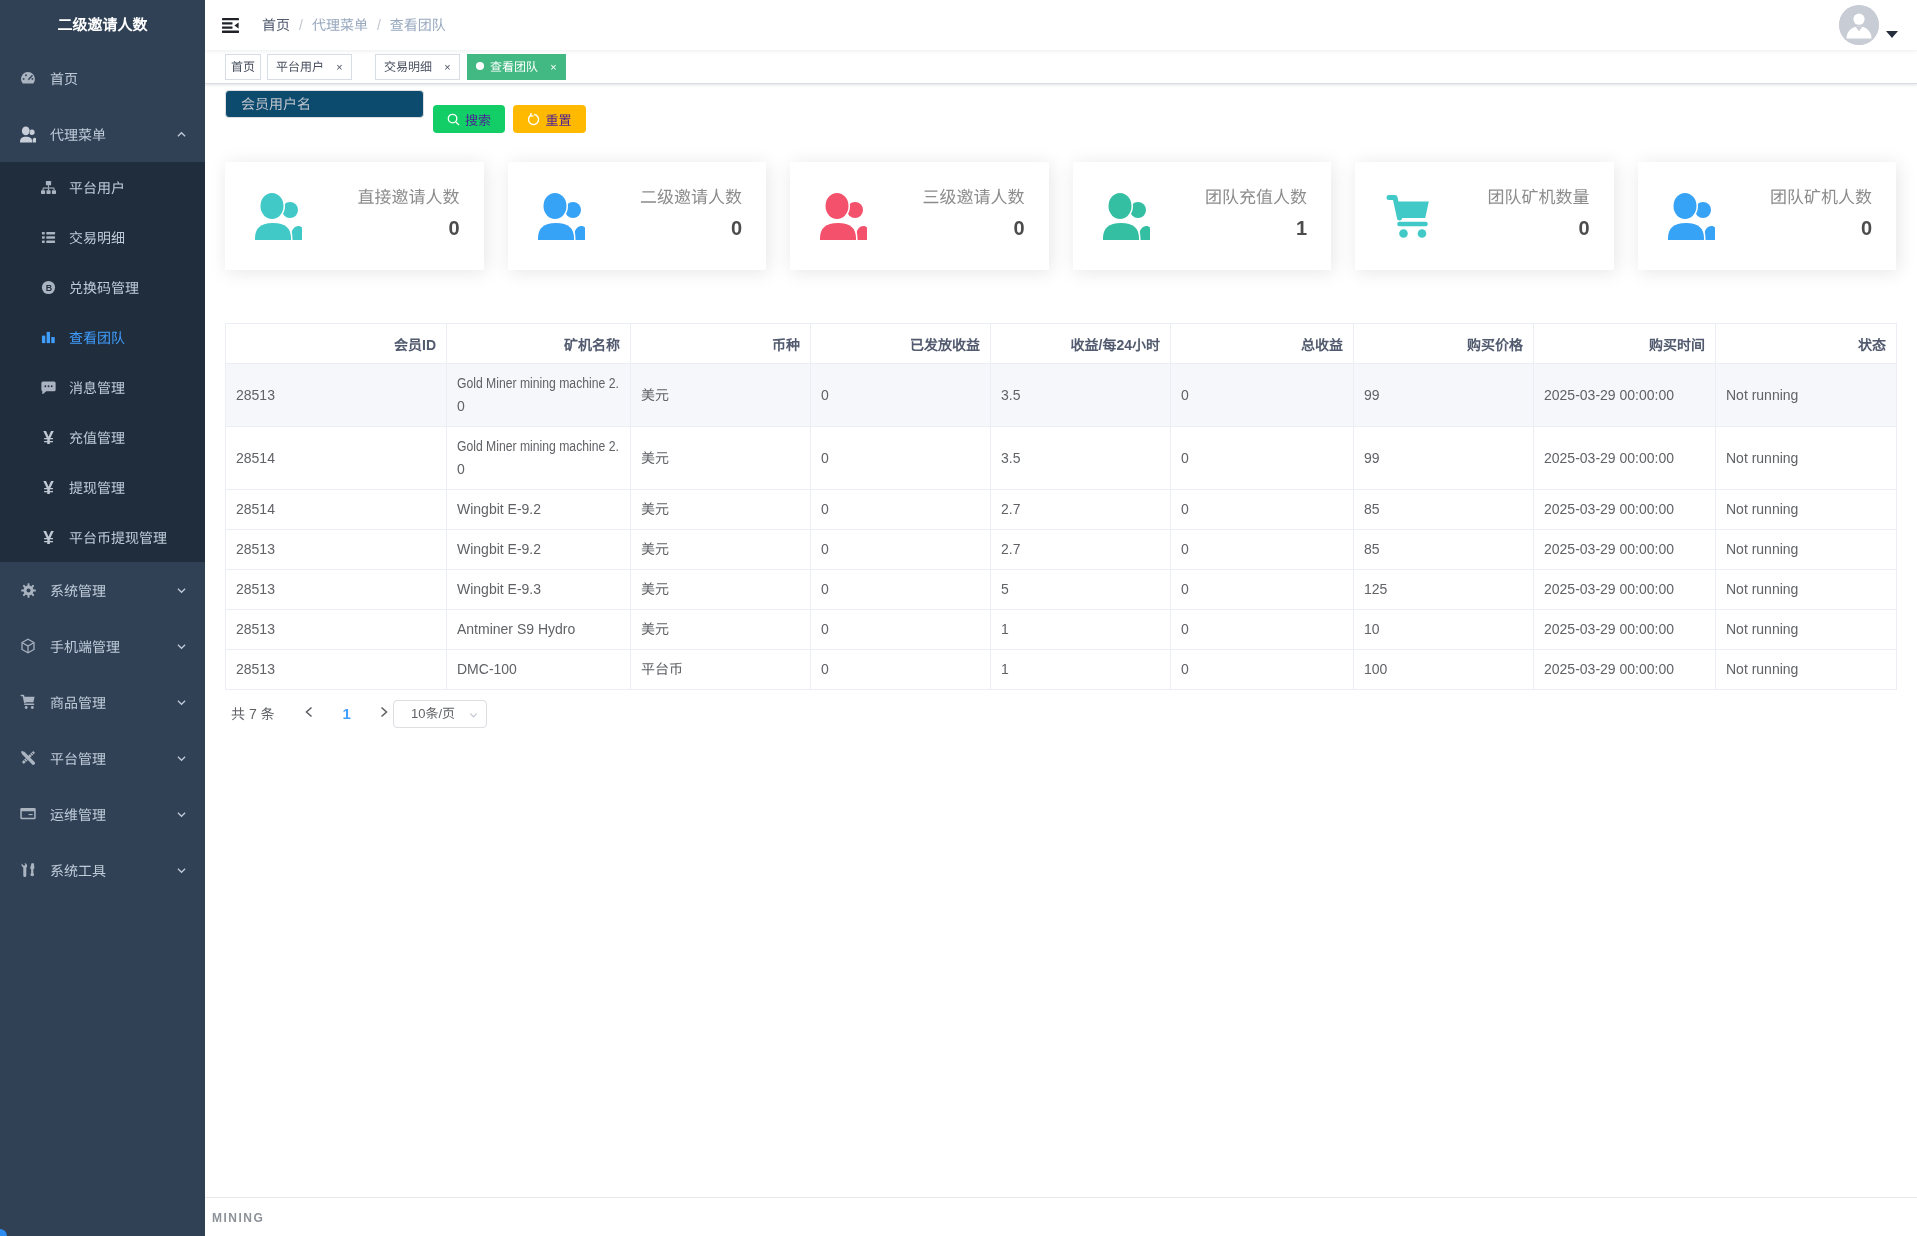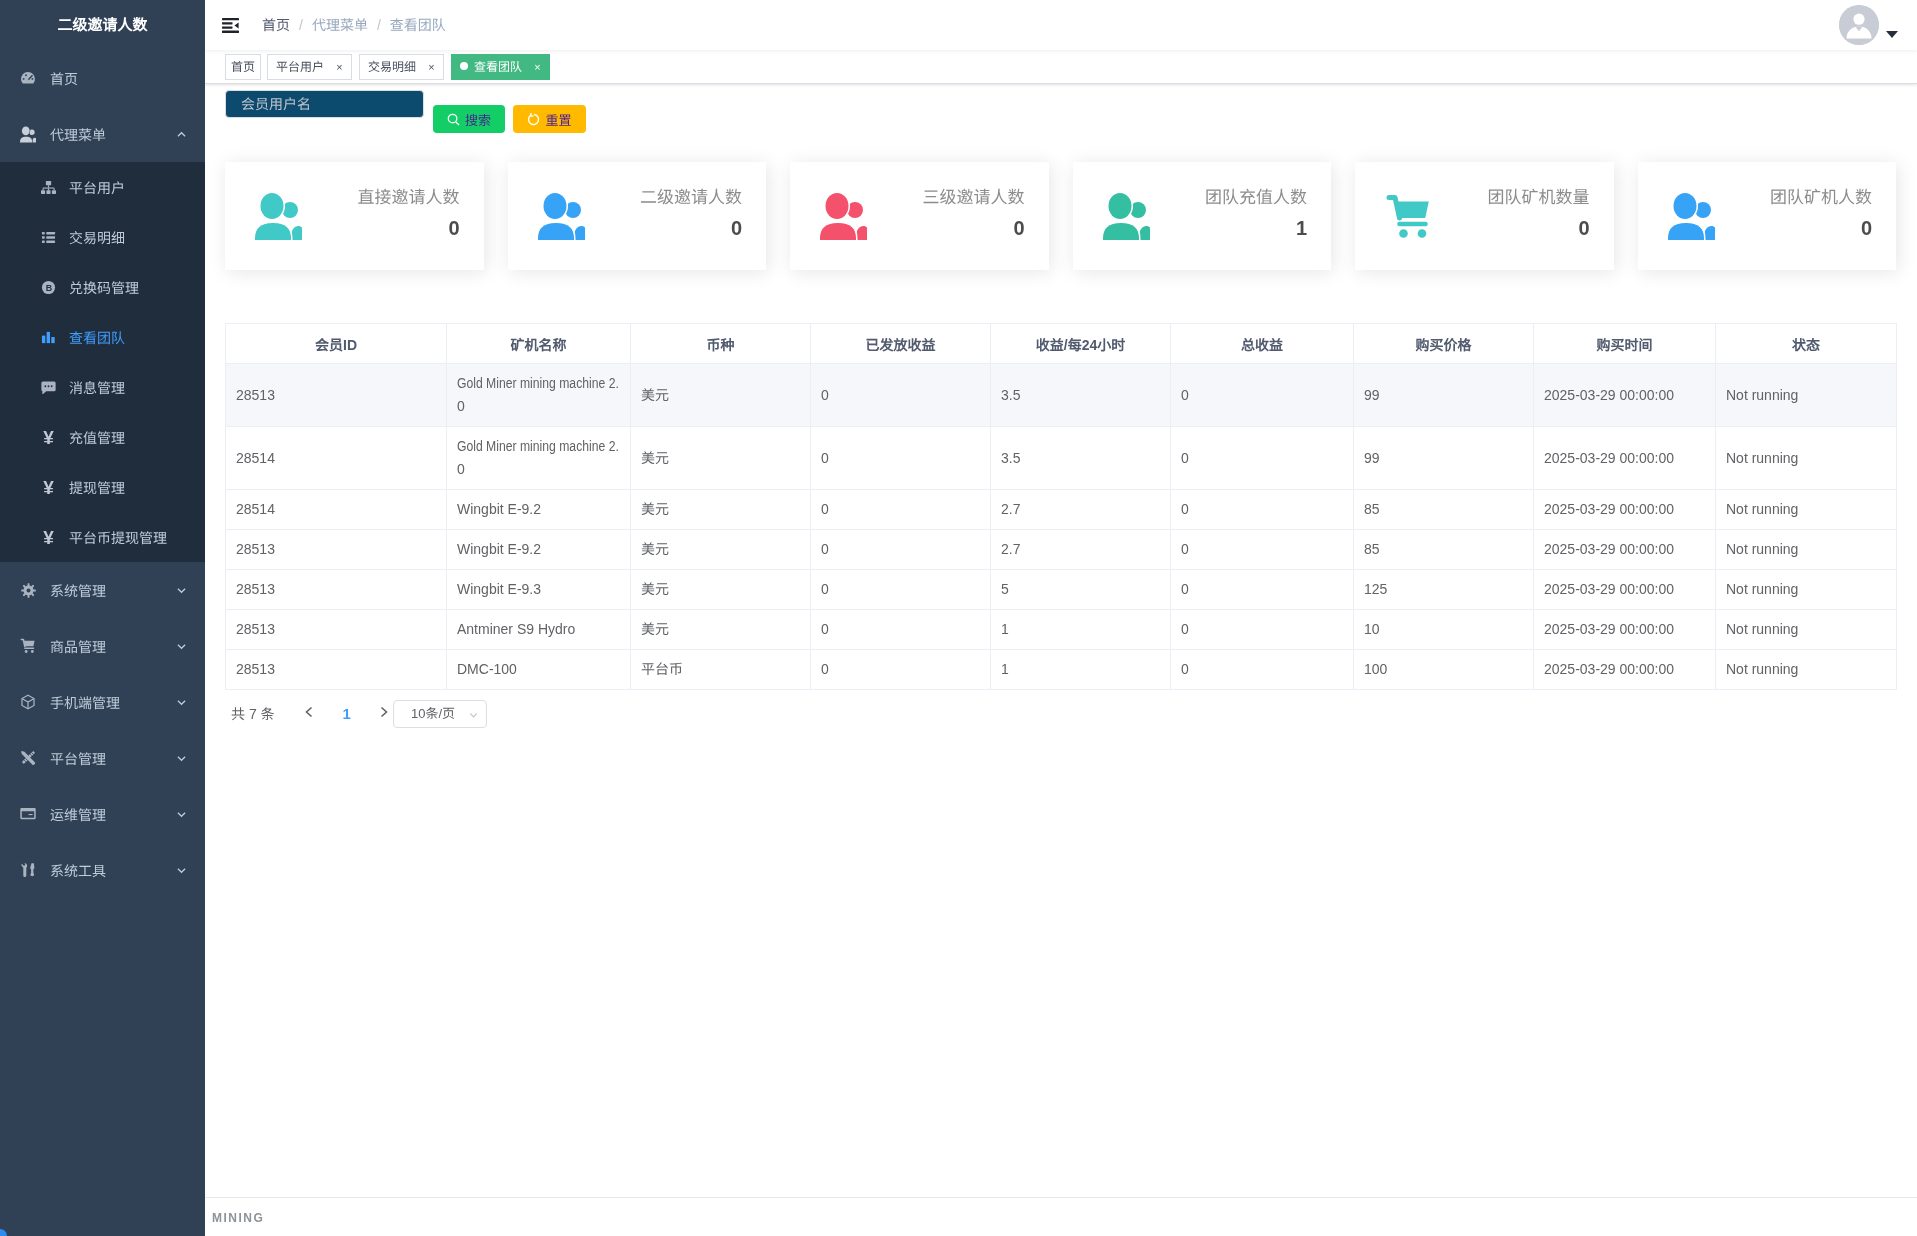--- a/index.html
+++ b/index.html
@@ -21,42 +21,42 @@
 .main{position:absolute;left:205px;top:0;width:1712px;height:1236px;background:#fff}
 .navbar{position:absolute;left:0;top:0;width:100%;height:50px;background:#fff;z-index:3;box-shadow:0 1px 4px rgba(0,21,41,.08)}
 .hamb{position:absolute;left:17px;top:18px}
 .bread{position:absolute;left:57px;top:0;height:50px;line-height:50px;font-size:14px}
 .bread .b1{color:#515a6e}
 .bread .sep{color:#c0c4cc;margin:0 9px;font-weight:normal}
 .bread .b2{color:#97a8be}
 .avatar{position:absolute;left:1634px;top:5px;width:40px;height:40px;border-radius:50%;background:#c8ccd4;overflow:hidden}
 .caret{position:absolute;left:1681px;top:31px;width:0;height:0;border:6px solid transparent;border-top:7px solid #252d3d;border-bottom:none}
 .tags{position:absolute;left:0;top:50px;width:100%;height:34px;background:#fff;border-bottom:1px solid #d8dce5;box-shadow:0 1px 3px 0 rgba(0,0,0,.12);padding:4px 0 0 20px;white-space:nowrap;z-index:2}
-.tag{display:inline-block;height:26px;line-height:24px;border:1px solid #d8dce5;background:#fff;color:#495060;padding:0 8px;font-size:12px;margin-right:7px;vertical-align:top}
+.tag{display:inline-block;height:26px;line-height:24px;border:1px solid #d8dce5;background:#fff;color:#495060;padding:0 8px;font-size:12px;margin-right:23px;vertical-align:top}
 .tag:first-child{padding:0 5px;margin-right:6px}
 .tag:nth-child(3){margin-right:7px}
 .tag .x{display:inline-block;margin-left:12px;font-size:12px;color:#495060;transform:scale(.9)}
 .tag.on{background:#42b983;color:#fff;border-color:#42b983}
 .tag.on .x{color:#fff}
 .tag.on .dot{display:inline-block;width:8px;height:8px;border-radius:50%;background:#fff;margin-right:6px;position:relative;top:-1px}
 
 .s-input{position:absolute;left:20px;top:90px;width:199px;height:28px;border:1px solid #dcdee2;border-radius:4px;line-height:26px;padding-left:15px;font-size:14px;color:#c0c4cc;background:#0c4a6e}
 .btn{position:absolute;top:105px;height:28px;border:none;border-radius:4px;color:#4c1d95;font-size:13px;display:flex;align-items:center;justify-content:center}
 .btn svg{margin-right:5px}
 .btn-s{left:228px;width:72px;background:#13ce66}
 .btn-r{left:308px;width:73px;background:#ffba00}
 
 .cards{position:absolute;left:20px;top:162px;width:1671px;height:108px;display:flex;gap:24px}
 .card{flex:1;background:#fff;position:relative;box-shadow:2px 2px 18px rgba(0,0,0,.1)}
 .card .cicon{position:absolute;left:30px;top:31px}
 .card .ct{position:absolute;right:24px;top:21px;font-size:17px;color:#8c8c8c}
 .card .cn{position:absolute;right:24px;top:55px;font-size:20px;font-weight:bold;color:#4c4c4c}
 
 table.grid{position:absolute;left:20px;top:323px;width:1671px;border-collapse:collapse;table-layout:fixed;font-size:14px}
-table.grid th{height:40px;font-weight:bold;color:#515a6e;text-align:center;padding:0 10px;border:1px solid #ebeef5;background:#fff;font-size:14px}
+table.grid th{height:40px;font-weight:bold;color:#515a6e;text-align:right;padding:0 10px;border:1px solid #ebeef5;background:#fff;font-size:14px}
 table.grid td{color:#606266;text-align:left;padding:8px 10px;border:1px solid #ebeef5;line-height:23px}
 tr.hl td{background:#f5f7fa}
 tr.h63 td{height:63px}
 .l1{display:inline-block;white-space:nowrap;transform:scaleX(.87);transform-origin:0 50%}
 tr.h40 td{height:40px;padding:0 10px}
 
 .pager{position:absolute;left:26px;top:699px;height:28px;display:flex;align-items:center;color:#606266;font-size:14px}
 .pager .tot{margin-right:17px}
 .pager .nav{width:35px;text-align:center;color:#606266}
 .pager .cur{width:40px;text-align:center;color:#409eff;font-weight:bold;font-size:15px}
@@ -154,36 +154,36 @@
           <rect x="7" y="0.2" width="2" height="3.6" rx="0.6" transform="rotate(180 8 8)"></rect>
           <rect x="7" y="0.2" width="2" height="3.6" rx="0.6" transform="rotate(225 8 8)"></rect>
           <rect x="7" y="0.2" width="2" height="3.6" rx="0.6" transform="rotate(270 8 8)"></rect>
           <rect x="7" y="0.2" width="2" height="3.6" rx="0.6" transform="rotate(315 8 8)"></rect>
           <circle cx="8" cy="8" r="2.1" fill="#304156"></circle>
         </svg>
       </span>系统管理<svg class="arr" viewBox="0 0 10 10">
         <path d="M1 3 L5 7 L9 3" fill="none" stroke="#bfcbd9" stroke-width="1.4"></path>
       </svg></div>
   <div class="mitem"><span class="micon">
+        <svg width="16" height="16" viewBox="0 0 16 16" fill="none" stroke="#aab3c0" stroke-width="1.25">
+          <path d="M8 1.2 L14 4.5 V11.5 L8 14.8 L2 11.5 V4.5 Z"></path>
+          <path d="M2.3 4.7 L8 8 L13.7 4.7 M8 8 V14.4"></path>
+        </svg>
+      </span>手机端管理<svg class="arr" viewBox="0 0 10 10">
+        <path d="M1 3 L5 7 L9 3" fill="none" stroke="#bfcbd9" stroke-width="1.4"></path>
+      </svg></div>
+  <div class="mitem"><span class="micon">
         <svg width="16" height="16" viewBox="0 0 48 48">
           <path d="M4 4.5 H10 L14.5 25" fill="none" stroke="#aab3c0" stroke-width="5" stroke-linecap="round" stroke-linejoin="round"></path>
           <path d="M11.5 8.5 H43.8 L40.2 25 H15.2 z" fill="#aab3c0"></path>
           <path d="M14.5 31 H40.5" fill="none" stroke="#aab3c0" stroke-width="4.6" stroke-linecap="round"></path>
           <circle cx="18.5" cy="40.5" r="4.3" fill="#aab3c0"></circle>
           <circle cx="37" cy="40.5" r="4.3" fill="#aab3c0"></circle>
         </svg>
       </span>商品管理<svg class="arr" viewBox="0 0 10 10">
-        <path d="M1 3 L5 7 L9 3" fill="none" stroke="#bfcbd9" stroke-width="1.4"></path>
-      </svg></div>
-  <div class="mitem"><span class="micon">
-        <svg width="16" height="16" viewBox="0 0 16 16" fill="none" stroke="#aab3c0" stroke-width="1.25">
-          <path d="M8 1.2 L14 4.5 V11.5 L8 14.8 L2 11.5 V4.5 Z"></path>
-          <path d="M2.3 4.7 L8 8 L13.7 4.7 M8 8 V14.4"></path>
-        </svg>
-      </span>手机端管理<svg class="arr" viewBox="0 0 10 10">
         <path d="M1 3 L5 7 L9 3" fill="none" stroke="#bfcbd9" stroke-width="1.4"></path>
       </svg></div>
   <div class="mitem"><span class="micon">
         <svg width="16" height="16" viewBox="0 0 16 16">
           <g fill="#aab3c0">
             <path d="M1.8 1 L4.4 1.8 L14.6 12 a1.7 1.7 0 0 1 -2.4 2.4 L2 4.2 L1 1.8 z"></path>
             <path d="M13.2 1 L15 2.8 L4.6 13.2 a1.27 1.27 0 0 1 -1.8 0 l-0.2-0.2 a1.27 1.27 0 0 1 0-1.8 z"></path>
           </g>
           <g stroke="#304156" stroke-width="0.9">
             <path d="M11.7 2.8 l1.5 1.5 M10.2 4.3 l1.5 1.5 M5.8 8.7 l1.5 1.5 M4.3 10.2 l1.5 1.5"></path>

